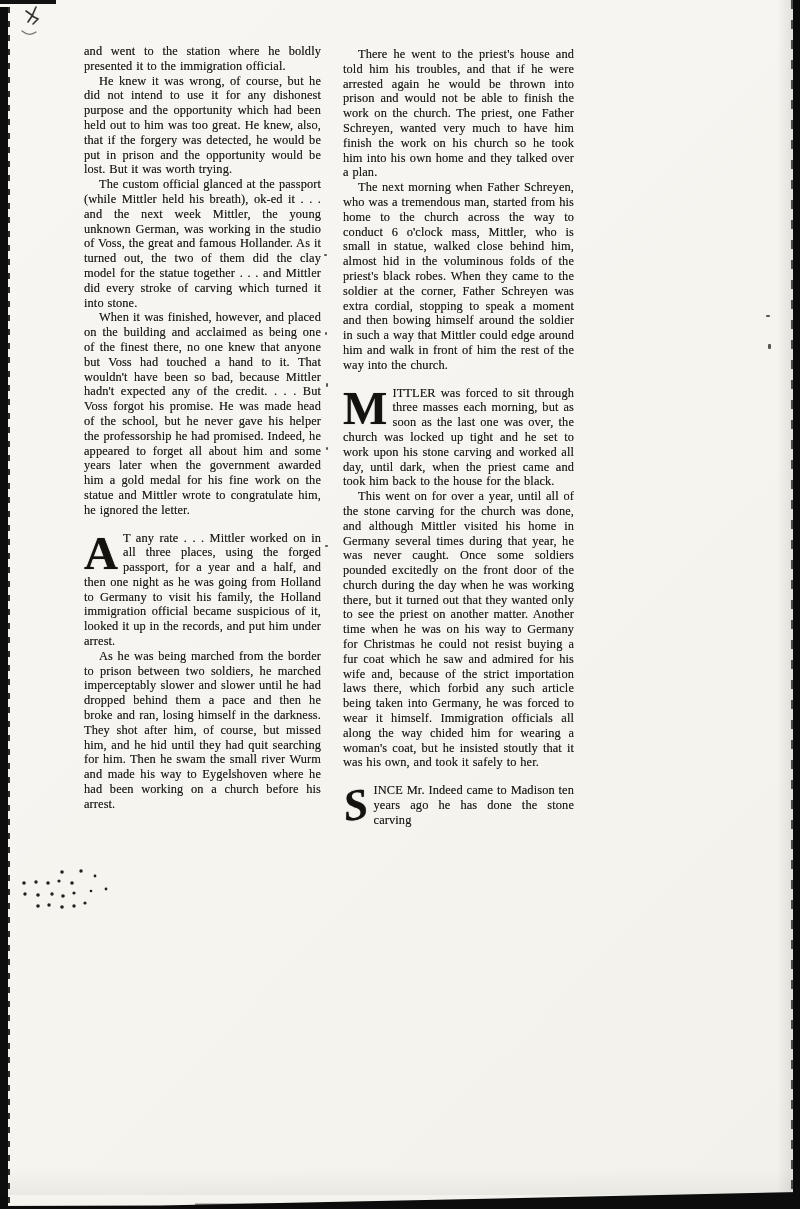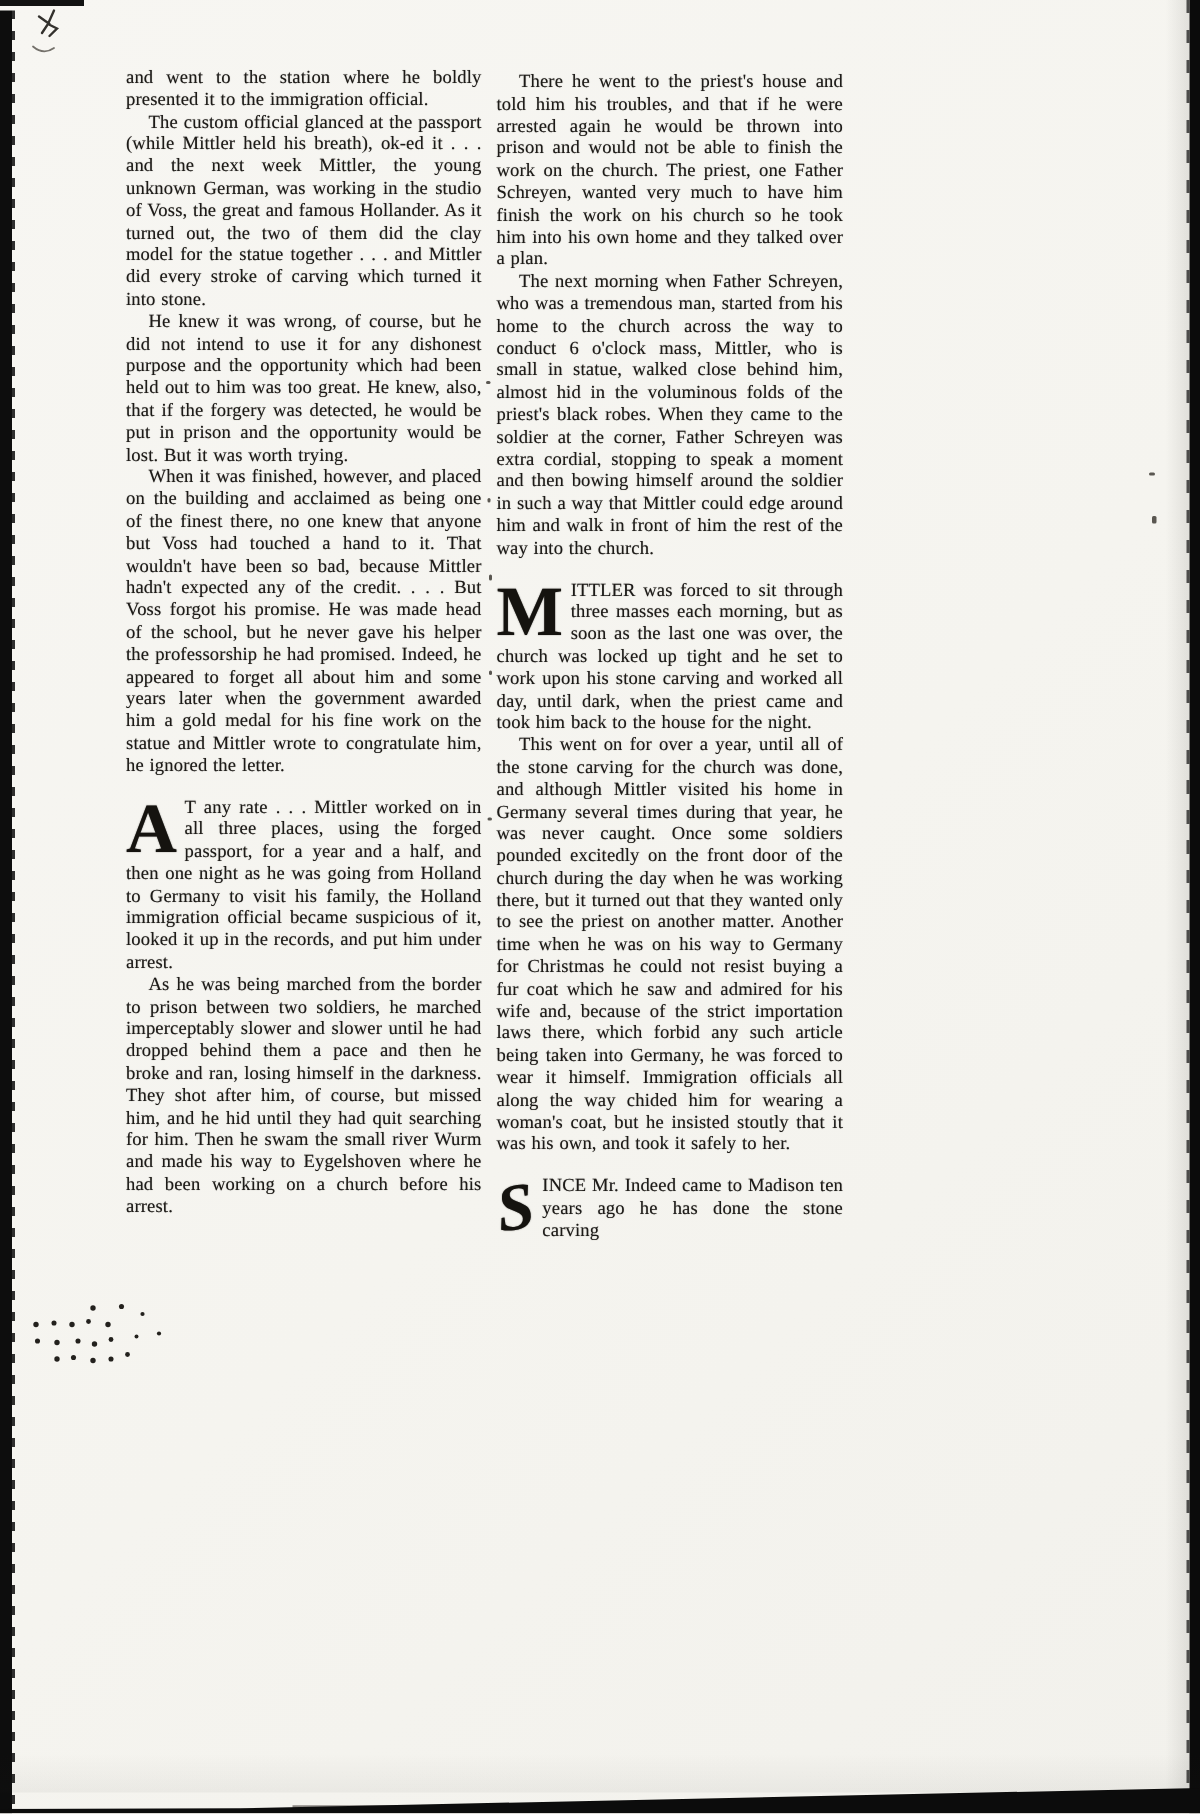--- a/index.html
+++ b/index.html
@@ -18,21 +18,21 @@
     background:repeating-linear-gradient(to bottom, rgba(11,11,11,.7) 0 9px, rgba(11,11,11,0) 9px 20px); }
   .edge-top    { position:absolute; left:0; top:0; width:56px; height:4px; background:#121212; }
   .right-shade { position:absolute; right:7px; top:0; bottom:0; width:16px;
     background:linear-gradient(to right, rgba(40,38,34,0) 0%, rgba(40,38,34,.10) 100%); }
   .bottom-shade{ position:absolute; left:0; right:0; bottom:14px; height:26px;
     background:linear-gradient(to bottom, rgba(40,38,34,0), rgba(40,38,34,.05)); }
 
   
   .col { position:absolute; top:0; }
   .col-left  { left:84px;  top:44px; width:237px; }
-  .col-right { left:331px; top:47px; width:231px; }
+  .col-right { left:343px; top:47px; width:231px; }
   .para {
     margin:0; text-align:justify;
     font-size:12.4px; line-height:14.8px;
     color:#1d1b18; letter-spacing:.1px; word-spacing:.6px;
     text-shadow:0 0 .6px rgba(32,29,25,.55);
   }
   .para.indent { text-indent:15px; }
   .para.dc-para { margin-top:13px; }
   .dropcap {
     float:left; font-weight:bold; font-size:47px; line-height:38px;
@@ -98,34 +98,34 @@
   <div class="speck" style="left:324px; top:254px; width:3px; height:2px;"></div>
   <div class="speck" style="left:325px; top:332px; width:2px; height:3px;"></div>
   <div class="speck" style="left:326px; top:383px; width:2px; height:4px;"></div>
   <div class="speck" style="left:326px; top:447px; width:2px; height:3px;"></div>
   <div class="speck" style="left:325px; top:545px; width:3px; height:2px;"></div>
   <div class="speck" style="left:766px; top:315px; width:4px; height:2px;"></div>
   <div class="speck" style="left:768px; top:344px; width:3px; height:5px;"></div>
 
   <div class="col col-left">
     <p class="para">and went to the station where he boldly presented it to the immigration official.</p>
+    <p class="para indent">He knew it was wrong, of course, but he did not intend to use it for any dishonest purpose and the opportunity which had been held out to him was too great. He knew, also, that if the forgery was detected, he would be put in prison and the opportunity would be lost. But it was worth trying.</p>
     <p class="para indent">The custom official glanced at the passport (while Mittler held his breath), ok-ed it . . . and the next week Mittler, the young unknown German, was working in the studio of Voss, the great and famous Hollander. As it turned out, the two of them did the clay model for the statue together . . . and Mittler did every stroke of carving which turned it into stone.</p>
-    <p class="para indent">He knew it was wrong, of course, but he did not intend to use it for any dishonest purpose and the opportunity which had been held out to him was too great. He knew, also, that if the forgery was detected, he would be put in prison and the opportunity would be lost. But it was worth trying.</p>
     <p class="para indent">When it was finished, however, and placed on the building and acclaimed as being one of the finest there, no one knew that anyone but Voss had touched a hand to it. That wouldn't have been so bad, because Mittler hadn't expected any of the credit. . . . But Voss forgot his promise. He was made head of the school, but he never gave his helper the professorship he had promised. Indeed, he appeared to forget all about him and some years later when the government awarded him a gold medal for his fine work on the statue and Mittler wrote to congratulate him, he ignored the letter.</p>
     <p class="para dc-para">
       <span class="dropcap">A</span><span>T any rate . . . Mittler worked on in all three places, using the forged passport, for a year and a half, and then one night as he was going from Holland to Germany to visit his family, the Holland immigration official became suspicious of it, looked it up in the records, and put him under arrest.</span>
     </p>
     <p class="para indent">As he was being marched from the border to prison between two soldiers, he marched imperceptably slower and slower until he had dropped behind them a pace and then he broke and ran, losing himself in the darkness. They shot after him, of course, but missed him, and he hid until they had quit searching for him. Then he swam the small river Wurm and made his way to Eygelshoven where he had been working on a church before his arrest.</p>
   </div>
 
   <div class="col col-right">
     <p class="para indent">There he went to the priest's house and told him his troubles, and that if he were arrested again he would be thrown into prison and would not be able to finish the work on the church. The priest, one Father Schreyen, wanted very much to have him finish the work on his church so he took him into his own home and they talked over a plan.</p>
     <p class="para indent">The next morning when Father Schreyen, who was a tremendous man, started from his home to the church across the way to conduct 6 o'clock mass, Mittler, who is small in statue, walked close behind him, almost hid in the voluminous folds of the priest's black robes. When they came to the soldier at the corner, Father Schreyen was extra cordial, stopping to speak a moment and then bowing himself around the soldier in such a way that Mittler could edge around him and walk in front of him the rest of the way into the church.</p>
     <p class="para dc-para">
-      <span class="dropcap">M</span><span>ITTLER was forced to sit through three masses each morning, but as soon as the last one was over, the church was locked up tight and he set to work upon his stone carving and worked all day, until dark, when the priest came and took him back to the house for the night.</span>
+      <span class="dropcap">M</span><span>ITTLER was forced to sit through three masses each morning, but as soon as the last one was over, the church was locked up tight and he set to work upon his stone carving and worked all day, until dark, when the priest came and took him back to the house for the black.</span>
     </p>
     <p class="para indent">This went on for over a year, until all of the stone carving for the church was done, and although Mittler visited his home in Germany several times during that year, he was never caught. Once some soldiers pounded excitedly on the front door of the church during the day when he was working there, but it turned out that they wanted only to see the priest on another matter. Another time when he was on his way to Germany for Christmas he could not resist buying a fur coat which he saw and admired for his wife and, because of the strict importation laws there, which forbid any such article being taken into Germany, he was forced to wear it himself. Immigration officials all along the way chided him for wearing a woman's coat, but he insisted stoutly that it was his own, and took it safely to her.</p>
     <p class="para dc-para">
       <span class="dropcap script">S</span><span>INCE Mr. Indeed came to Madison ten years ago he has done the stone carving</span>
     </p>
   </div>
 
 </div>
 
 </body></html>

